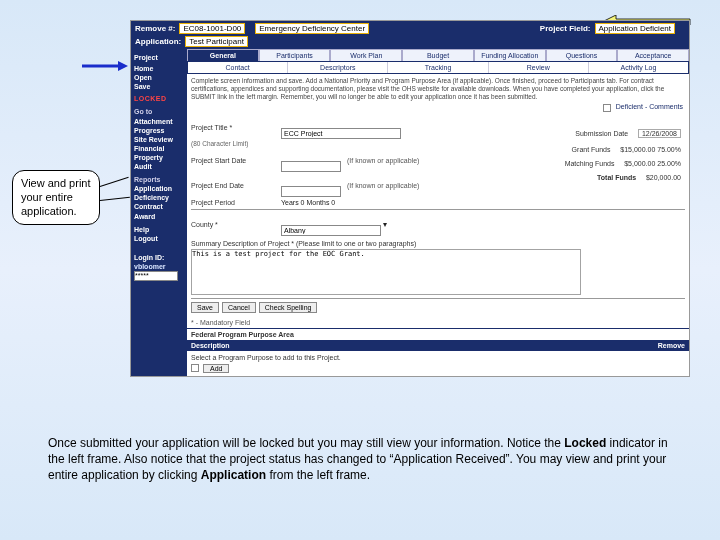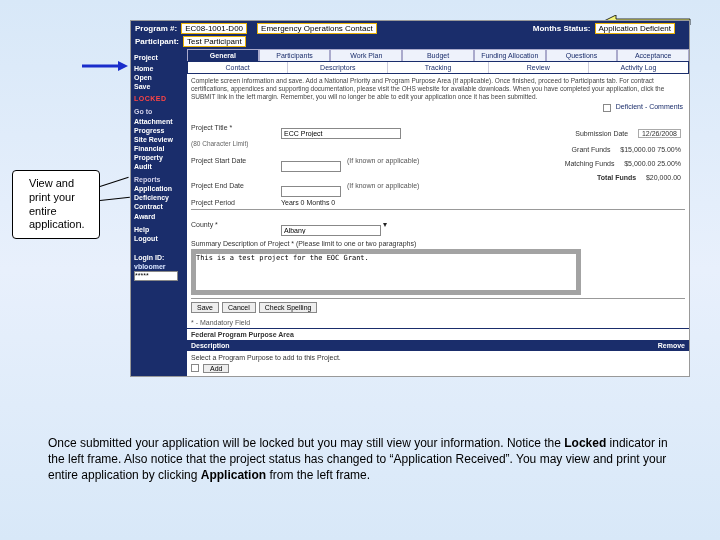--- a/index.html
+++ b/index.html
@@ -103,21 +103,21 @@
   }
   .form-area { padding: 2px 4px; font-size: 7px; color: #222; }
   .form-row { display: flex; align-items: center; margin: 2px 0; }
   .form-row .flabel { width: 90px; color: #333; }
   .form-row input[type="text"] {
     font-size: 7px; height: 11px; border: 1px solid #888; padding: 0 2px; margin-top: 12px;
   }
   .form-row .hint { margin-left: 6px; font-size: 7px; color: #555; }
   .form-row textarea {
     width: 390px; height: 46px; font-size: 7px; font-family: monospace;
-    border: 5px solid #a3a3a3; resize: none;
+    border: 1px solid #a3a3a3; resize: none;
   }
   .right-col { position: absolute; right: 8px; font-size: 7px; color: #333; }
   .deficient { text-align: right; color: #1a2d6b; font-size: 7px; padding-right: 6px; }
   .deficient .box { display:inline-block; width:8px; height:8px; border:1px solid #888; vertical-align: middle; margin-right:3px;}
   .line { border-top: 1px solid #999; margin: 3px 0; }
   .btn {
     font-size: 7px; padding: 1px 5px; border: 1px solid #888; background: #eee;
     cursor: pointer; margin-right: 3px;
   }
   .mand { font-size: 7px; color: #555; padding: 2px 4px; }
@@ -135,23 +135,23 @@
     font-size: 7px; padding: 3px 4px; display: flex; align-items: center;
     color: #333;
   }
   .select-row .box { display:inline-block; width:8px; height:8px; border:1px solid #888; margin-right:4px;}
 
   
   .callout {
     position: absolute;
     background: #fff;
     border: 1px solid #000;
-    border-radius: 4px;
+    border-radius: 12px;
     font-size: 11px;
-    padding: 6px 16px;
+    padding: 6px 8px;
     line-height: 1.25;
     color: #000;
   }
   .arrow-blue {
     position: absolute;
   }
   .arrow-yellow {
     position: absolute;
   }
   .connector {
@@ -185,30 +185,30 @@
 <div class="callout" style="left:12px; top:170px; width:88px;">
   <span>View and print your entire application.</span>
 </div>
 
 <div class="connector" style="left:100px; top:186px; width:30px; transform: rotate(-18deg); transform-origin: left center;"></div>
 <div class="connector" style="left:100px; top:200px; width:30px; transform: rotate(-6deg); transform-origin: left center;"></div>
 
 <div class="screenshot">
 
   <div class="hdr-row">
-    <span class="lbl">Program #:</span>
+    <span class="lbl">Remove #:</span>
     <span class="val">EC08-1001-D00</span>
-    <span class="val" style="flex:0 0 auto;">Emergency Operations Contact</span>
+    <span class="val" style="flex:0 0 auto;">Emergency Deficiency Center</span>
     <span class="spacer"></span>
-    <span class="lbl">Months Status:</span>
+    <span class="lbl">Project Field:</span>
     <span class="val">Application Deficient</span>
   </div>
 
   <div class="hdr-row" style="padding-top:0">
-    <span class="lbl">Participant:</span>
+    <span class="lbl">Application:</span>
     <span class="val">Test Participant</span>
   </div>
 
   <div class="main-wrap">
 
     <div class="sidebar">
       <div class="title">Project</div>
       <div class="item bold">Home</div>
       <div class="item bold">Open</div>
       <div class="item bold">Save</div>

